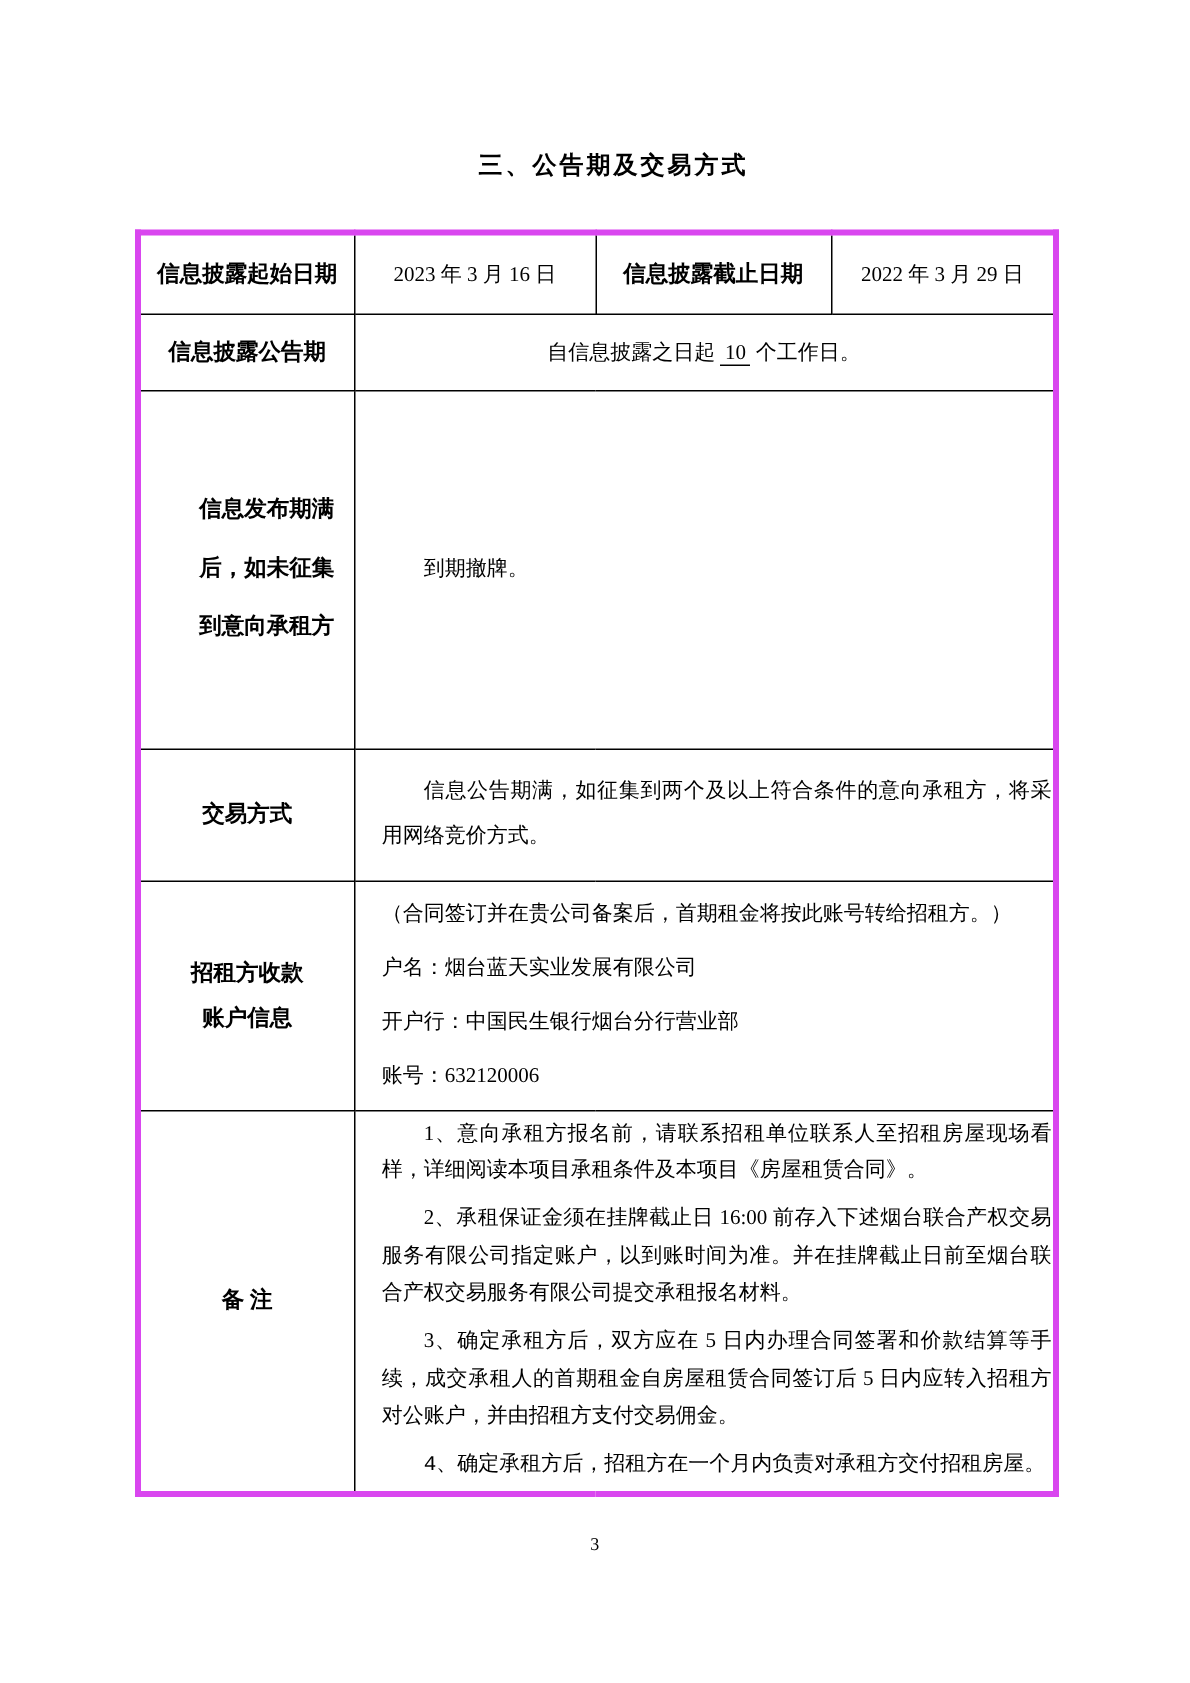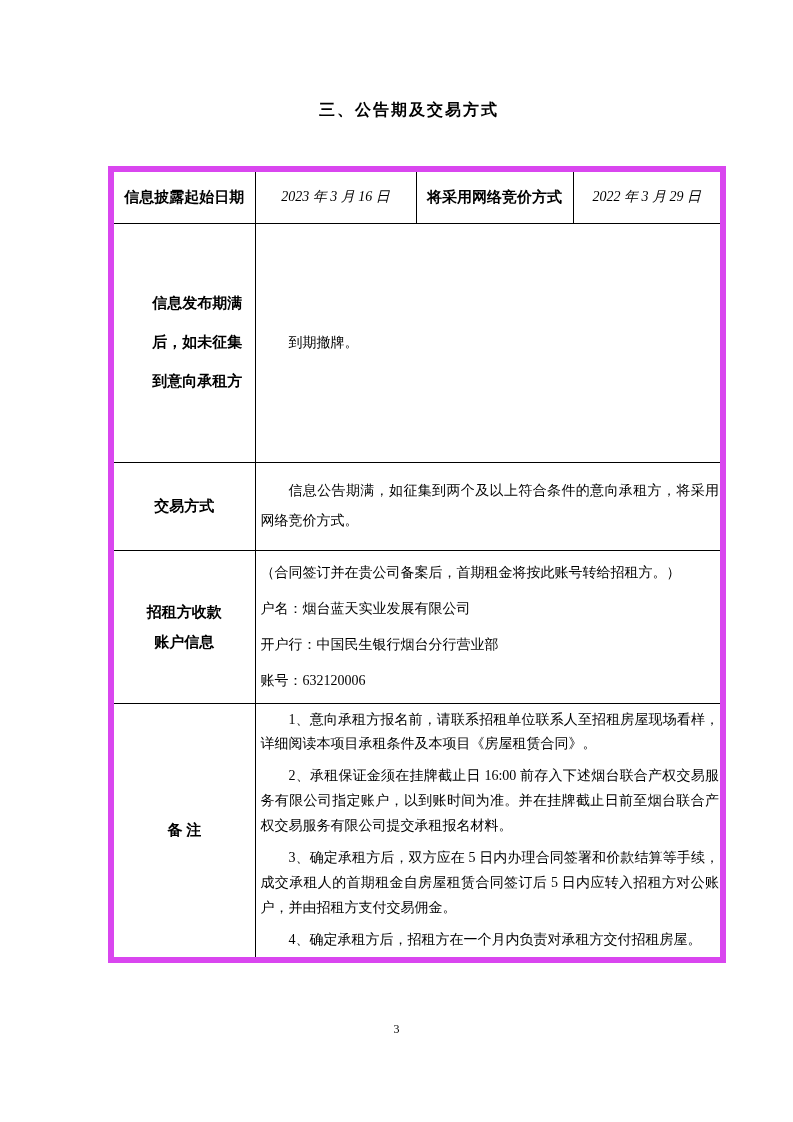--- a/index.html
+++ b/index.html
@@ -14,71 +14,69 @@
   .doc-title {
     position: absolute;
     left: 103px; top: 100px; width: 612px;
     text-align: center;
     font-size: 16px;
     font-weight: bold;
     letter-spacing: 2px;
   }
   table.info-table {
     position: absolute;
-    left: 108px; top: 153px;
+    left: 90px; top: 153px;
     width: 612px;
     border-collapse: collapse;
     table-layout: fixed;
-    border: 6px solid #d946ef;
+    border: 4px solid #d946ef;
     font-size: 14px;
-    margin-top: 13px;
   }
   td {
     border: 1px solid #000;
     vertical-align: middle;
   }
   td.label {
     font-weight: bold;
     font-size: 15px;
     text-align: center;
     padding: 2px 6px;
     line-height: 2;
   }
   td.value {
     text-align: center;
     padding: 2px 4px;
-    font-style: italic;
   }
   tr.r1 td { height: 54px; }
   tr.r2 td { height: 51px; }
   tr.r3 td { height: 239px; }
   tr.r4 td { height: 88px; }
   tr.r5 td { height: 152px; }
   tr.r6 td { height: 200px; }
   tr.r3 td.label { line-height: 2.6; padding-left: 32px; }
   tr.r5 td.label { white-space: pre-line; line-height: 2; }
   td.center-content { text-align: center; padding: 2px 6px; }
   .u {
     border-bottom: 1px solid #000;
     padding: 0 3px;
   }
   td.content {
-    padding: 4px 1px 4px 5px;
+    padding: 4px 1px 4px 18px;
     text-align: justify;
   }
   tr.r3 td.content p { text-indent: 2em; line-height: 2; }
   tr.r4 td.content p { text-indent: 2em; line-height: 2.15; font-family: Liberation Mono, monospace; }
   tr.r5 td.content p { line-height: 36px; }
   tr.r6 td.content { vertical-align: middle; }
   tr.r6 td.content p {
     text-indent: 2em;
     line-height: 1.78;
     margin-bottom: 7px;
   }
-  tr.r6 td.content p:last-child { margin-bottom: 0; }
+  tr.r6 td.content p:last-child { margin-bottom: 0; font-family: Liberation Mono, monospace; }
   .page-number {
     position: absolute;
     left: 0; top: 1022px; width: 100%;
     text-align: center;
     font-size: 12px;
   }
 </style>
 </head>
 <body>
 
@@ -88,22 +86,30 @@
   <colgroup>
     <col style="width:144px">
     <col style="width:161px">
     <col style="width:157px">
     <col style="width:150px">
   </colgroup>
   <tbody>
     <tr class="r1">
       <td class="label">信息披露起始日期</td>
       <td class="value">2023 年 3 月 16 日</td>
-      <td class="label">将采用网络竞价方式</td>
+      <td class="label">信息披露截止日期</td>
       <td class="value">2022 年 3 月 29 日</td>
+    </tr>
+    <tr class="r2">
+      <td class="label">信息披露公告期</td>
+      <td class="center-content" colspan="3">
+        <span>自信息披露之日起</span>
+        <span class="u">10</span>
+        <span>个工作日。</span>
+      </td>
     </tr>
     <tr class="r3">
       <td class="label">信息发布期满后，如未征集到意向承租方</td>
       <td class="content" colspan="3">
         <p>到期撤牌。</p>
       </td>
     </tr>
     <tr class="r4">
       <td class="label">交易方式</td>
       <td class="content" colspan="3">

